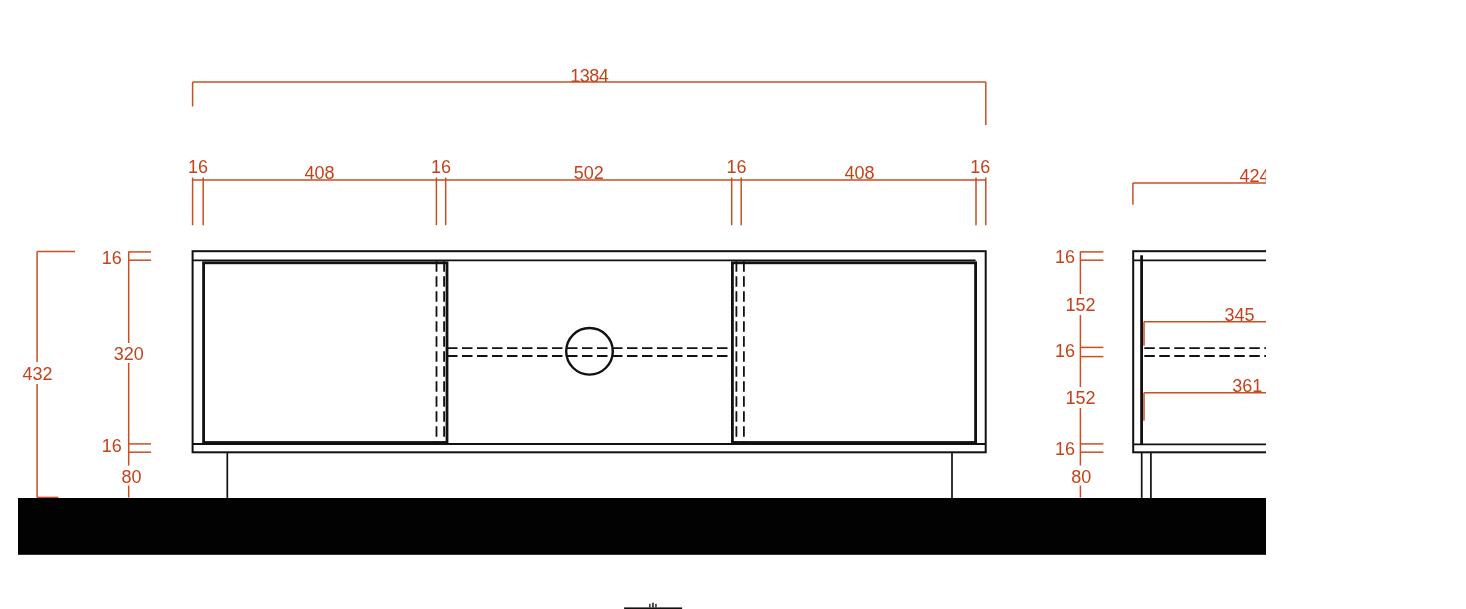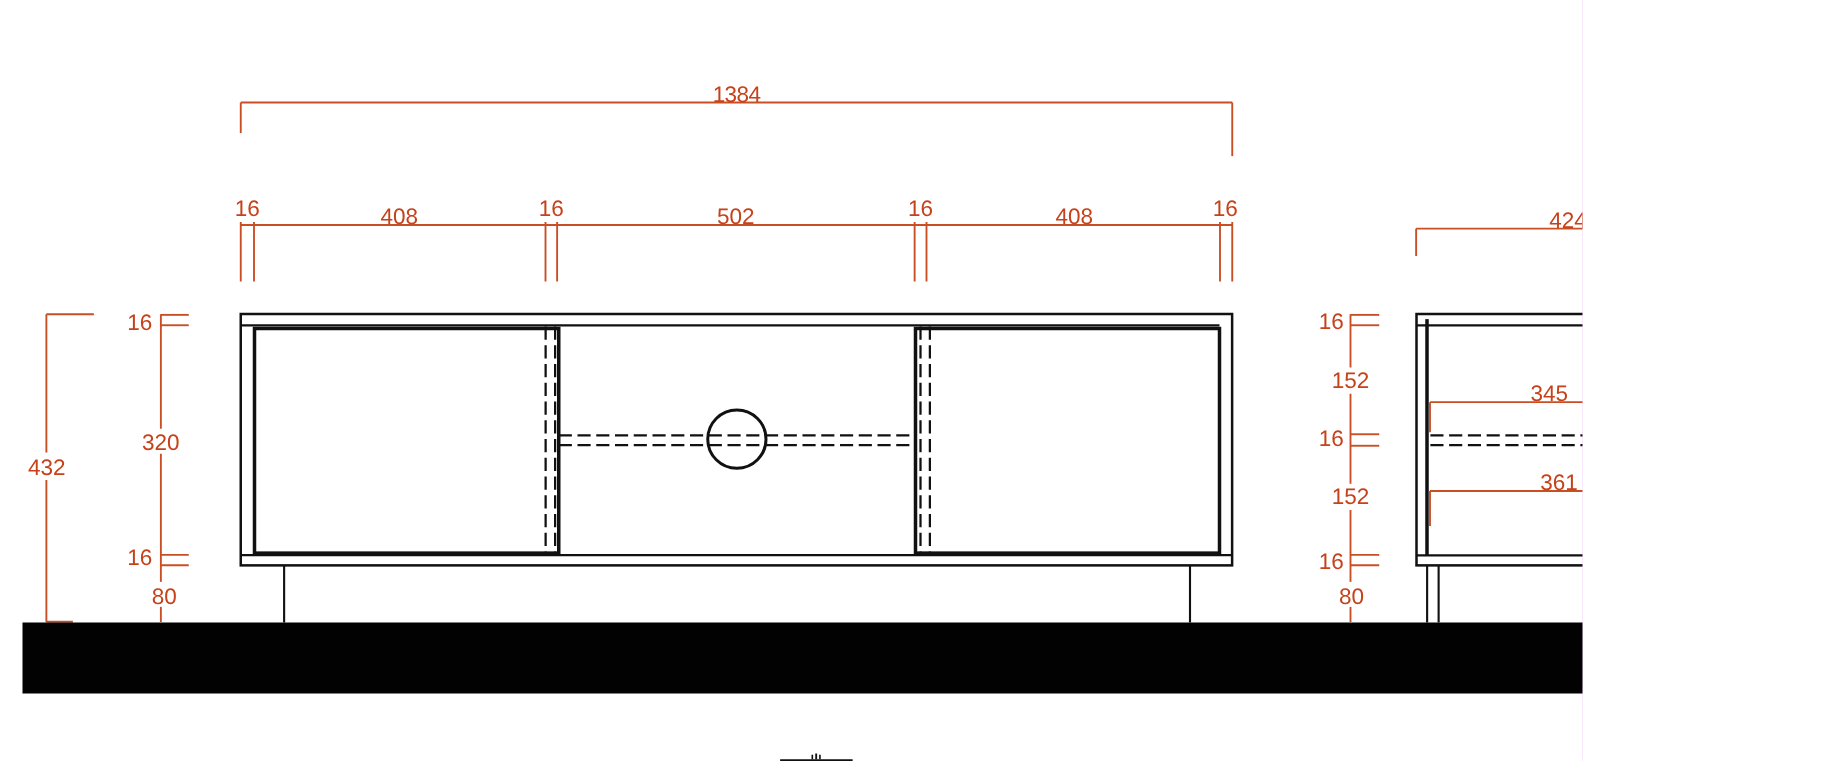--- a/index.html
+++ b/index.html
@@ -1,16 +1,16 @@
 <!DOCTYPE html>
 <html><head>
 <meta charset="utf-8">
 <style>
   html,body{margin:0;padding:0;background:#ffffff;}
-  .wrap{position:relative;width:1266px;height:609px;background:#f0abfc;overflow:hidden;}
+  .wrap{position:relative;width:1266px;height:609px;background:#eab308;overflow:hidden;}
   svg{display:block;}
   text{font-family:"Liberation Sans",sans-serif;font-size:18px;fill:#c5421a;}
 </style>
 </head>
 <body>
 <div class="wrap">
 <svg width="1466" height="609" viewBox="0 0 1466 609">
 <rect x="0" y="0" width="1466" height="609" fill="#ffffff"></rect>
 
 <g stroke="#c94e24" stroke-width="1.5" fill="none">

